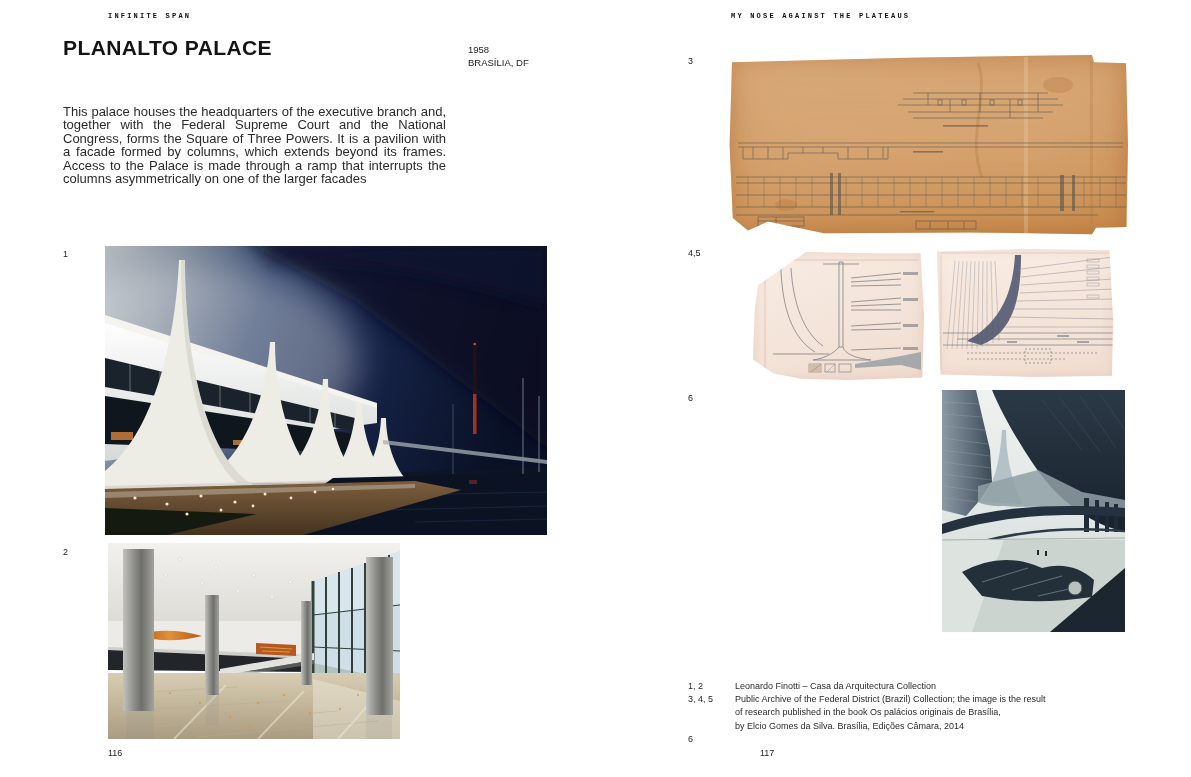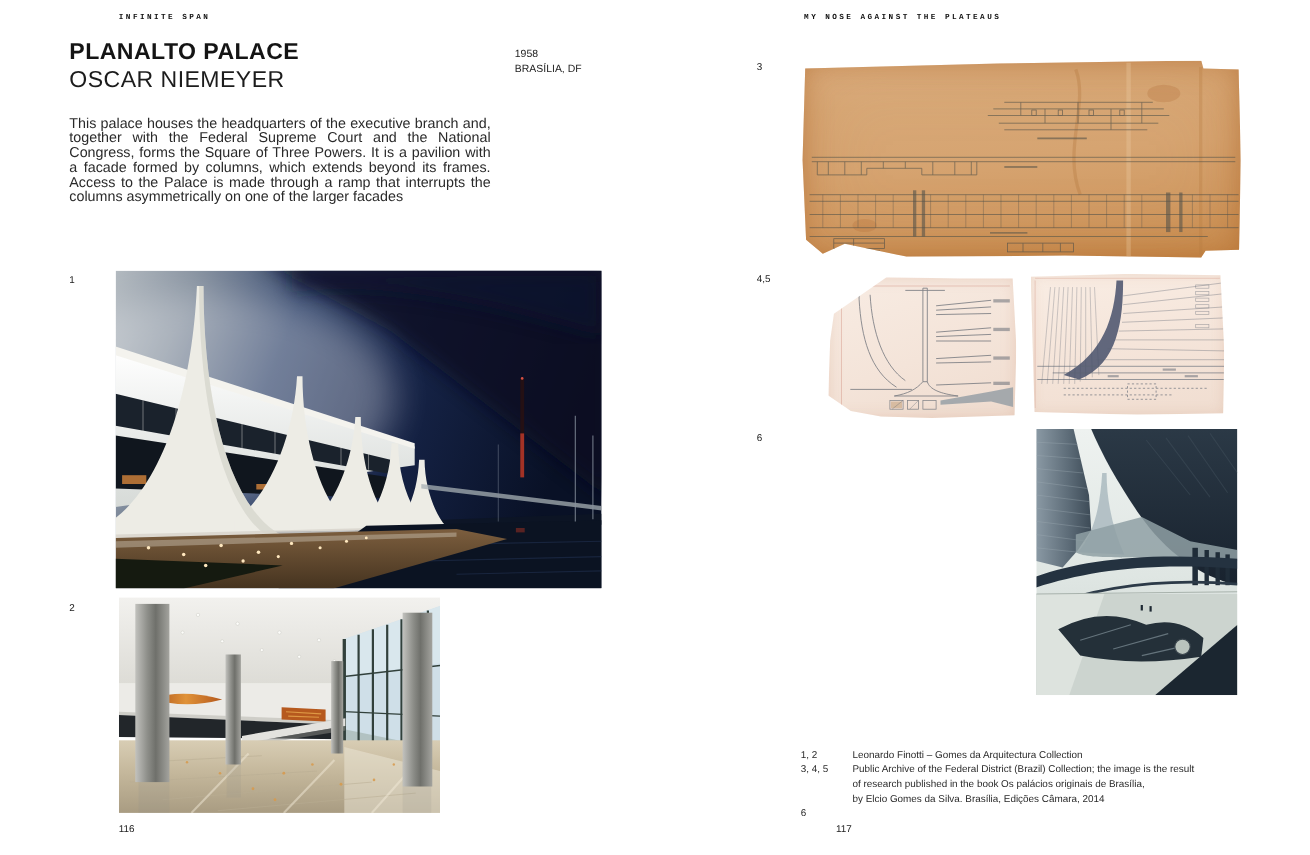--- a/index.html
+++ b/index.html
@@ -59,35 +59,34 @@
   }
   #drawing5 {
     left:937px; top:249px; width:176px; height:128px;
     background:linear-gradient(170deg,#f9ede4 0%, #f5e5da 50%, #f0ddd0 100%);
     clip-path:polygon(0% 2%, 50% 0%, 98% 1%, 100% 55%, 99.4% 99%, 55% 100%, 2% 98%);
     box-shadow: inset 0 0 12px rgba(205,150,120,.25);
   }
   #photo6 { left:942px; top:390px; width:183px; height:242px; }
 
   #credits { position:absolute; left:688px; top:680px; width:470px; font-size:9px; line-height:13.2px; color:#2a2a2a; }
-  .credit-row { display:flex;margin-left:40px; }
+  .credit-row { display:flex; }
   .credit-num { width:47px; flex:none; }
   .credit-text { flex:1; }
   .it { }
 </style>
 </head>
 <body>
 
 <div id="spread">
 
   <div id="head-left" class="running-head">INFINITE SPAN</div>
 
   <div id="title-block">
     <div id="title-line1">PLANALTO PALACE</div>
-    <div id="title-line2">OSCAR NIEMEYER</div>
   </div>
 
   <div id="meta-block">
     <div>1958</div>
     <div>BRASÍLIA, DF</div>
   </div>
 
   <div id="intro-paragraph">This palace houses the headquarters of the executive branch and, together with the Federal Supreme Court and the National Congress, forms the Square of Three Powers. It is a pavilion with a facade formed by columns, which extends beyond its frames. Access to the Palace is made through a ramp that interrupts the columns asymmetrically on one of the larger facades</div>
 
   <div id="fig1" class="fig-label">1</div>
@@ -559,21 +558,21 @@
       <rect x="95" y="160" width="2" height="5" fill="#1d2832"></rect>
         <rect x="103" y="161" width="2" height="5" fill="#1d2832"></rect>
 
       <path d="M108,242 L183,178 L183,242 Z" fill="#1b2630"></path>
     </svg>
   </div>
 
   <div id="credits">
     <div class="credit-row">
       <span class="credit-num">1, 2</span>
-      <span class="credit-text">Leonardo Finotti – Gomes da Arquitectura Collection</span>
+      <span class="credit-text">Leonardo Finotti – Casa da Arquitectura Collection</span>
     </div>
     <div class="credit-row">
       <span class="credit-num">3, 4, 5</span>
       <span class="credit-text">
         <span>Public Archive of the Federal District (Brazil) Collection; the image is the result</span><br>
         <span>of research published in the book </span><span class="it">Os palácios originais de Brasília,</span><br>
         <span>by Elcio Gomes da Silva. Brasília, Edições Câmara, 2014</span>
       </span>
     </div>
     <div class="credit-row">

